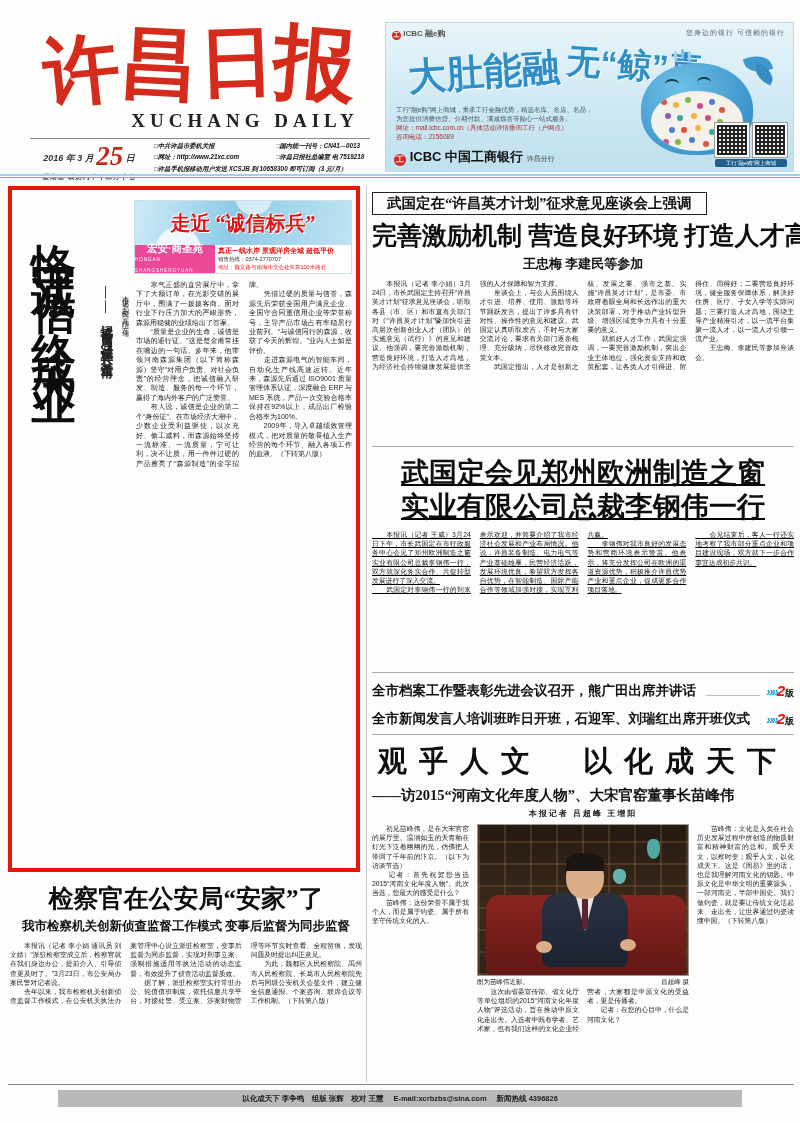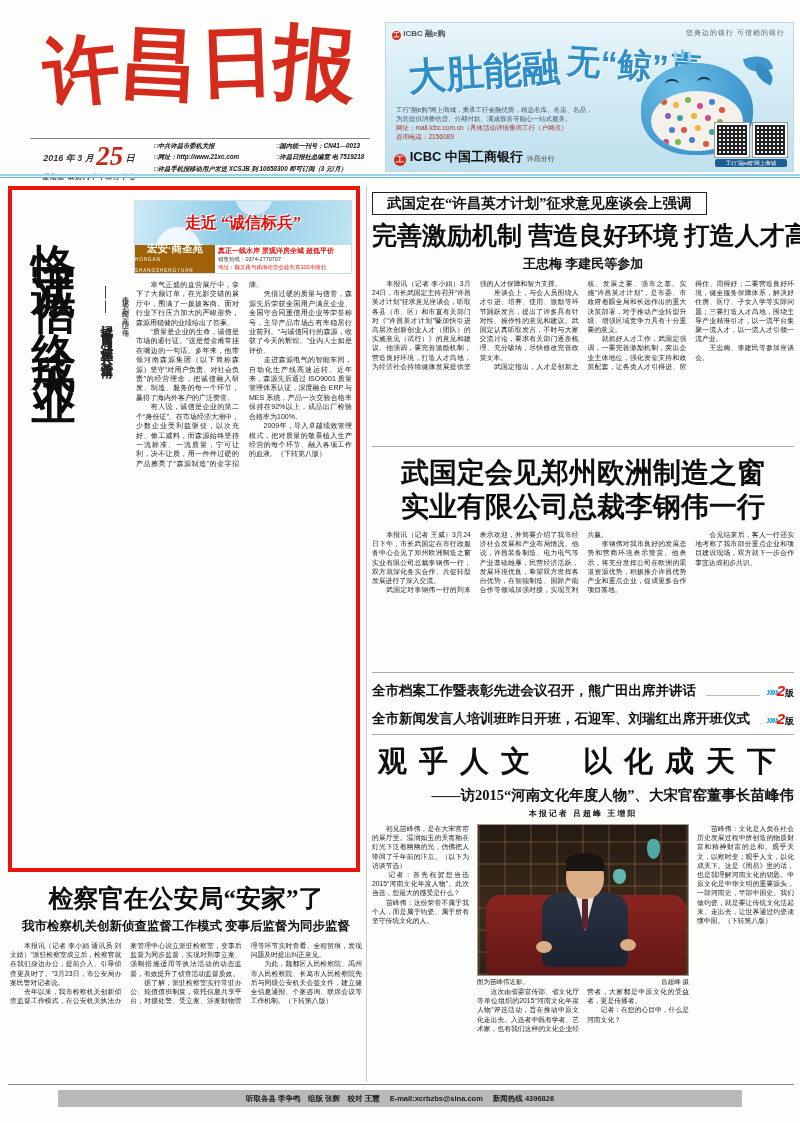--- a/index.html
+++ b/index.html
@@ -83,24 +83,24 @@
   .vsub{position:absolute;left:86px;top:96px;height:420px;writing-mode:vertical-rl;
     font-family:"Liberation Serif",serif;font-weight:700;color:#222;font-size:12.5px;letter-spacing:2px;}
   .vby{position:absolute;left:108px;top:100px;height:260px;writing-mode:vertical-rl;
     font-size:7px;color:#333;letter-spacing:2px;}
   .rb-banner{position:absolute;left:122px;top:10px;width:216px;height:72px;border:1px solid #c9dfe9;}
   .rb-banner .water{height:44px;background:
      radial-gradient(circle at 20% 110%,rgba(255,255,255,.8) 12%,transparent 13%),
      radial-gradient(circle at 55% -10%,rgba(255,255,255,.6) 14%,transparent 15%),
      linear-gradient(100deg,#cfeaf6,#8ecbe6 45%,#bfe3f2);
      display:flex;align-items:center;justify-content:center;}
-  .rb-banner .water span{font-family:"Liberation Serif",serif;font-weight:900;font-size:16px;color:#e01310;
+  .rb-banner .water span{font-family:"Liberation Serif",serif;font-weight:900;font-size:20px;color:#e01310;
      text-shadow:1px 1px 0 #fff,-1px -1px 0 #fff;}
   .rb-banner .strip{height:28px;display:flex;background:#fff;}
-  .sponsor{width:80px;background:#a16207;color:#fff;font-weight:900;font-size:10.5px;
+  .sponsor{width:80px;background:#ec4899;color:#fff;font-weight:900;font-size:10.5px;
      display:flex;flex-direction:column;align-items:center;justify-content:center;line-height:11px;}
   .sponsor small{font-size:4.5px;letter-spacing:1px;font-weight:400;}
   .sp-lines{flex:1;padding:2px 3px;line-height:8px;}
   .sp-lines .l1{color:#e01310;font-weight:900;font-size:7px;white-space:nowrap;}
   .sp-lines .l2{color:#333;font-size:5.5px;white-space:nowrap;}
   .sp-lines .l3{color:#e01310;font-size:5.5px;white-space:nowrap;}
   .rb-body{position:absolute;left:124px;top:90px;width:216px;height:582px;
      column-count:2;column-gap:10px;font-size:7px;line-height:9.4px;text-align:justify;color:#1c1c1c;
      white-space:pre-line;overflow:hidden;}
 
@@ -121,21 +121,21 @@
     color:#0e0e0e;line-height:34px;white-space:nowrap;}
   .teaser{position:absolute;left:372px;width:422px;height:26px;display:flex;align-items:center;cursor:pointer;}
   .teaser .t-text{font-family:"Liberation Serif",serif;font-weight:700;font-size:13.5px;color:#111;white-space:nowrap;}
   .teaser .t-line{flex:1;border-bottom:1px solid #bbb;margin:8px 6px 0 10px;}
   .teaser .t-mark{font-weight:900;font-style:italic;white-space:nowrap;}
   .teaser .t-mark .chev{color:#19a0d8;font-size:13px;letter-spacing:-2px;}
   .teaser .t-mark .pg{color:#e8150d;font-size:15px;}
   .teaser .t-mark .ban{color:#111;font-size:9px;font-style:normal;}
   .headline3{text-align:center;font-family:"Liberation Serif",serif;font-weight:900;font-size:29px;
     letter-spacing:12px;color:#0e0e0e;white-space:nowrap;}
-  .subhead3{margin-top:4px;text-align:right;font-family:"Liberation Serif",serif;font-weight:700;
+  .subhead3{margin-top:4px;text-align:left;font-family:"Liberation Serif",serif;font-weight:700;
     font-size:14.5px;color:#111;white-space:nowrap;}
   .byline3{margin-top:3px;text-align:center;font-size:8px;font-weight:700;color:#222;letter-spacing:2px;}
   .cult-grid{margin-top:5px;display:flex;gap:8px;height:268px;}
   .cult-col{width:97px;font-size:6.8px;line-height:9.2px;text-align:justify;color:#1c1c1c;
     white-space:pre-line;overflow:hidden;}
   .cult-mid{flex:1;display:flex;flex-direction:column;}
   .photo{position:relative;width:100%;height:152px;border:1px solid #999;box-sizing:border-box;
     background:linear-gradient(180deg,#241a12,#3c2b1c 60%,#2e2115);overflow:hidden;}
   .photo .lattice{position:absolute;inset:0;background:
      repeating-linear-gradient(90deg,rgba(150,105,60,.30) 0 2px,transparent 2px 26px),
@@ -171,20 +171,21 @@
   .footer{position:absolute;left:58px;top:1090px;width:684px;height:17px;background:#b9b9b9;
     display:flex;align-items:center;justify-content:center;gap:10px;
     font-size:7.5px;font-weight:700;color:#1b1b1b;}
 </style>
 </head>
 <body>
 
 <div class="page">
 
   <div class="mast-title"><span class="c1">许</span><span class="c2">昌</span><span class="c3">日</span><span class="c4">报</span></div>
+  <div class="mast-sub">XUCHANG DAILY</div>
 
   <div class="mast-bottom">
     <div class="date-block">
       <div class="date-line"><span>2016 年 3 月</span> <span class="big">25</span> <span>日</span></div>
       <div class="date-sub">星期五 农历丙申年二月十七</div>
     </div>
     <div class="info-grid">
       <div>□中共许昌市委机关报</div>
       <div>□国内统一刊号：CN41—0013</div>
       <div>□网址：http://www.21xc.com</div>
@@ -264,21 +265,21 @@
     <div class="subhead">王忠梅 李建民等参加</div>
     <div class="cols4" style="height:166px;">　　本报讯（记者 李小娟）3月24日，市长武国定主持召开“许昌英才计划”征求意见座谈会，听取各县（市、区）和市直有关部门对《“许昌英才计划”暨加快引进高层次创新创业人才（团队）的实施意见（试行）》的意见和建议。他强调，要完善激励机制，营造良好环境，打造人才高地，为经济社会持续健康发展提供坚强的人才保障和智力支撑。
 　　座谈会上，与会人员围绕人才引进、培养、使用、激励等环节踊跃发言，提出了许多具有针对性、操作性的意见和建议。武国定认真听取发言，不时与大家交流讨论，要求有关部门逐条梳理、充分吸纳，尽快修改完善政策文本。
 　　武国定指出，人才是创新之核、发展之要、强市之基。实施“许昌英才计划”，是市委、市政府着眼全局和长远作出的重大决策部署，对于推动产业转型升级、增强区域竞争力具有十分重要的意义。
 　　就抓好人才工作，武国定强调，一要完善激励机制，突出企业主体地位，强化资金支持和政策配套，让各类人才引得进、留得住、用得好；二要营造良好环境，健全服务保障体系，解决好住房、医疗、子女入学等实际问题；三要打造人才高地，围绕主导产业精准引才，以一流平台集聚一流人才，以一流人才引领一流产业。
 　　王忠梅、李建民等参加座谈会。</div>
   </div>
 
   <div class="hrule" style="top:446px;"></div>
 
-  <div class="art" style="top:456px;">
+  <div class="art" style="top:456px;text-decoration:underline;">
     <div class="headline2">武国定会见郑州欧洲制造之窗</div>
     <div class="headline2">实业有限公司总裁李钢伟一行</div>
     <div class="cols4" style="height:132px;">　　本报讯（记者 王威）3月24日下午，市长武国定在市行政服务中心会见了郑州欧洲制造之窗实业有限公司总裁李钢伟一行，双方就深化务实合作、共促转型发展进行了深入交流。
 　　武国定对李钢伟一行的到来表示欢迎，并简要介绍了我市经济社会发展和产业布局情况。他说，许昌装备制造、电力电气等产业基础雄厚，民营经济活跃，发展环境优良，希望双方发挥各自优势，在智能制造、国际产能合作等领域加强对接，实现互利共赢。
 　　李钢伟对我市良好的发展态势和营商环境表示赞赏。他表示，将充分发挥公司在欧洲的渠道资源优势，积极推介许昌优势产业和重点企业，促成更多合作项目落地。
 　　会见结束后，客人一行还实地考察了我市部分重点企业和项目建设现场，双方就下一步合作事宜达成初步共识。</div>
   </div>
 
   <div class="hrule" style="top:672px;"></div>
 
@@ -332,18 +333,18 @@
     <div class="headline1">检察官在公安局“安家”了</div>
     <div class="subhead">我市检察机关创新侦查监督工作模式 变事后监督为同步监督</div>
     <div class="cols3">　　本报讯（记者 李小娟 通讯员 刘文婧）“派驻检察室成立后，检察官就在我们身边办公，提前介入、引导侦查更及时了。”3月23日，市公安局办案民警对记者说。
 　　去年以来，我市检察机关创新侦查监督工作模式，在公安机关执法办案管理中心设立派驻检察室，变事后监督为同步监督，实现对刑事立案、强制措施适用等执法活动的动态监督，有效提升了侦查活动监督质效。
 　　据了解，派驻检察室实行常驻办公、轮值值班制度，依托信息共享平台，对接处警、受立案、涉案财物管理等环节实时查看、全程留痕，发现问题及时提出纠正意见。
 　　为此，魏都区人民检察院、禹州市人民检察院、长葛市人民检察院先后与同级公安机关会签文件，建立健全信息通报、个案咨询、联席会议等工作机制。（下转第八版）</div>
   </div>
 
   <div class="foot-rule"></div>
   <div class="footer">
-    <span>听取各县 李争鸣　组版 张辉　校对 王慧</span>
+    <span>以化成天下 李争鸣　组版 张辉　校对 王慧</span>
     <span>E-mail:xcrbzbs@sina.com</span>
     <span><span>新闻热线</span> <span>4396826</span></span>
   </div>
 
 </div>
 
 </body></html>

